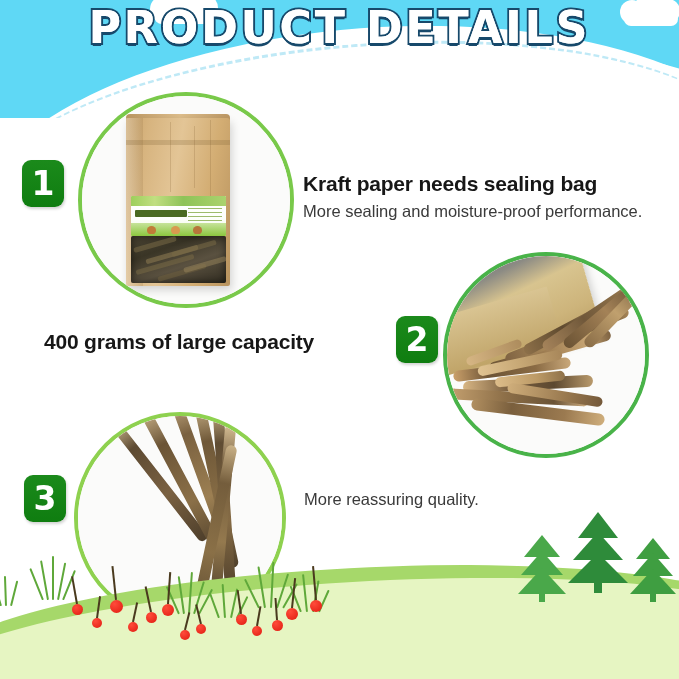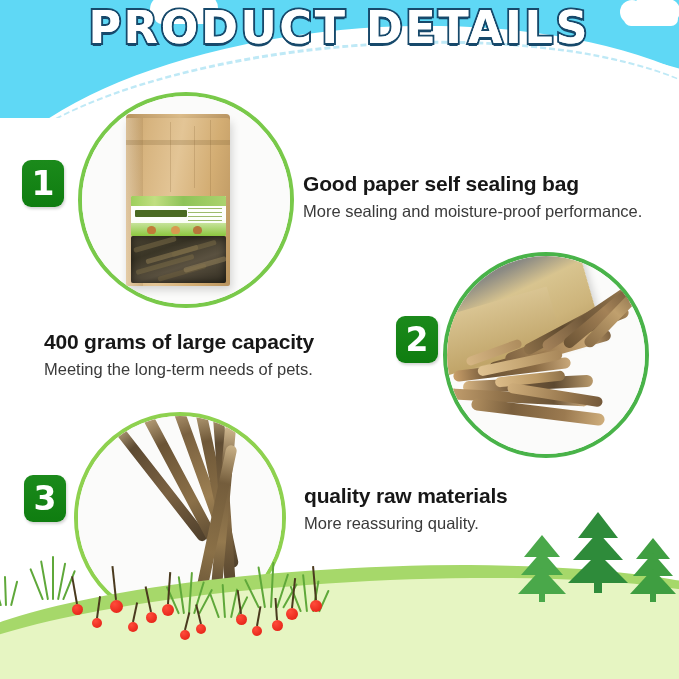--- a/index.html
+++ b/index.html
@@ -214,29 +214,27 @@
       <div class="stick" style="left:56px;top:92px;width:178px;height:11px;transform:rotate(95deg);background:linear-gradient(90deg,#d6be95,#6d5739 24%,#94794e 66%,#50412c);"></div>
       <div class="stick" style="left:48px;top:110px;width:176px;height:11px;transform:rotate(102deg);background:linear-gradient(90deg,#c9b187,#745d3c 22%,#8a7047 62%,#5a4930);"></div>
     </div>
   </div>
 
   <div class="badge b1">1</div>
   <div class="badge b2">2</div>
   <div class="badge b3">3</div>
 
   <div class="tblock t1">
-    <div class="ttl">Good paper self sealing bag</div>
+    <div class="ttl">Kraft paper needs sealing bag</div>
     <div class="sub">More sealing and moisture-proof performance.</div>
   </div>
   <div class="tblock t2">
     <div class="ttl">400 grams of large capacity</div>
-    <div class="sub">Meeting the long-term needs of pets.</div>
   </div>
   <div class="tblock t3">
-    <div class="ttl">quality raw materials</div>
     <div class="sub">More reassuring quality.</div>
   </div>
 
   <div class="hill-dark"></div>
   <div class="hill-light"></div>
 
   <div class="tree" style="left:524px;top:535px;">
     <b style="left:0;top:0;border-left-width:18px;border-right-width:18px;border-bottom:22px solid #4aa84a;"></b>
     <b style="left:-3px;top:16px;border-left-width:21px;border-right-width:21px;border-bottom:24px solid #4aa84a;"></b>
     <b style="left:-6px;top:33px;border-left-width:24px;border-right-width:24px;border-bottom:26px solid #4aa84a;"></b>

